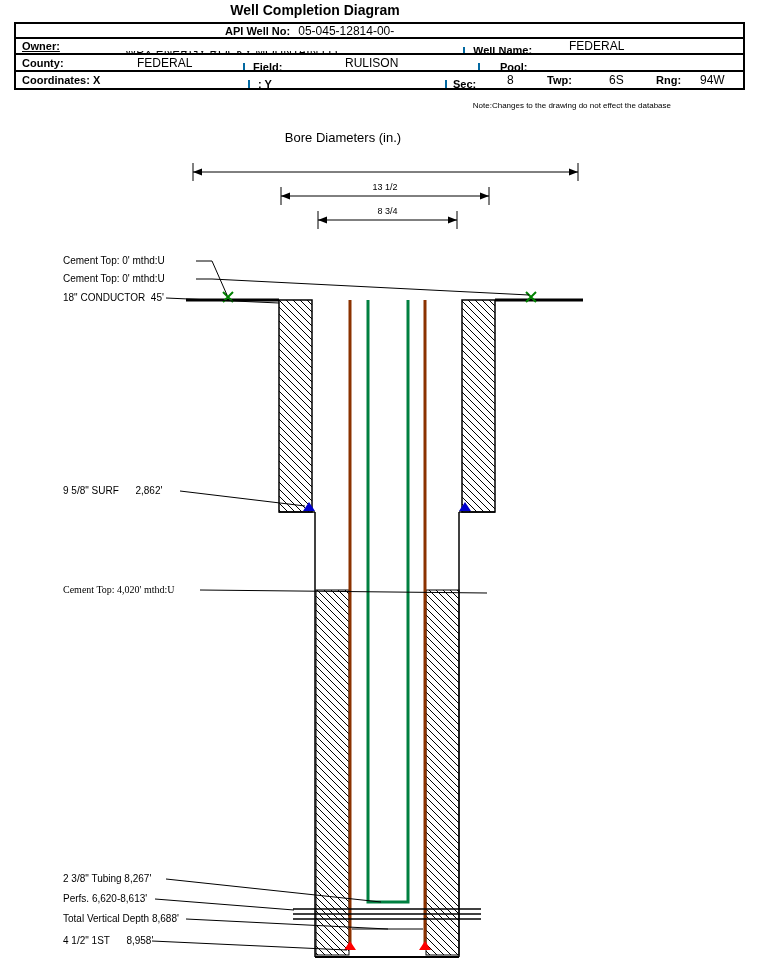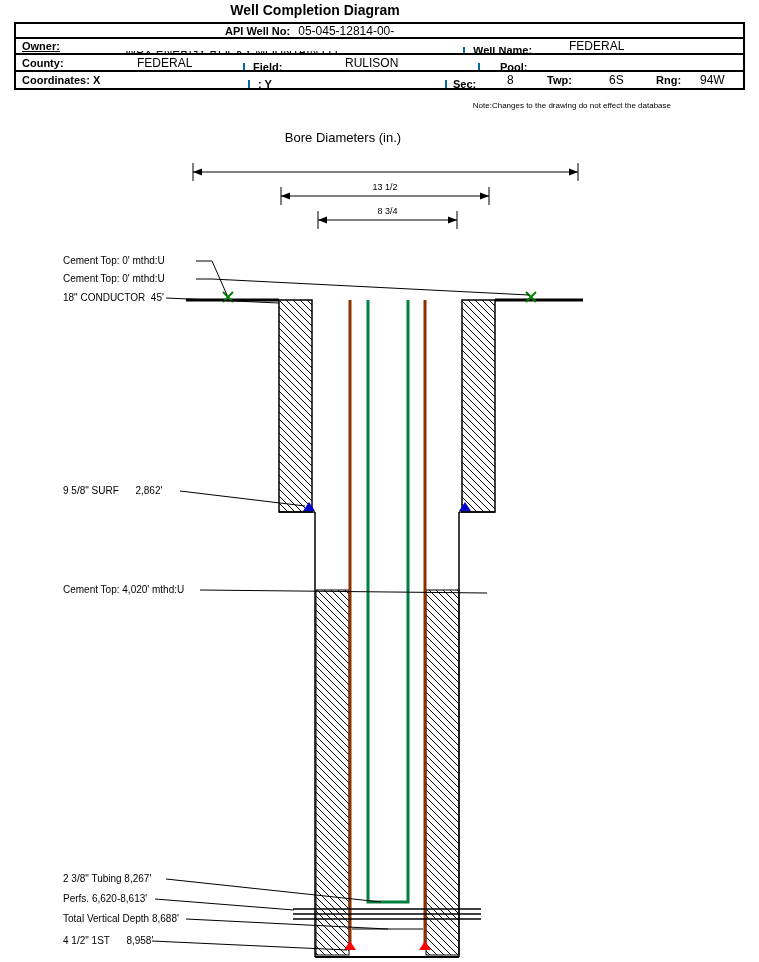--- a/index.html
+++ b/index.html
@@ -102,21 +102,21 @@
 
   <div class="bore-title">Bore Diameters (in.)</div>
 
   <div class="dim-label" style="left:281px;top:182px;width:208px;">13 1/2</div>
   <div class="dim-label" style="left:318px;top:206px;width:139px;">8 3/4</div>
 
   <div class="ann" style="left:63px;top:255px;">Cement Top: 0' mthd:U</div>
   <div class="ann" style="left:63px;top:273px;">Cement Top: 0' mthd:U</div>
   <div class="ann" style="left:63px;top:292px;">18" CONDUCTOR  45'</div>
   <div class="ann" style="left:63px;top:485px;">9 5/8" SURF      2,862'</div>
-  <div class="ann" style="left:63px;top:584px;">Cement Top: 4,020' mthd:U</div>
+  <div class="ann" style="left:63px;top:584px;font-family:Liberation Serif, serif;">Cement Top: 4,020' mthd:U</div>
   <div class="ann" style="left:63px;top:873px;">2 3/8" Tubing 8,267'</div>
   <div class="ann" style="left:63px;top:893px;">Perfs. 6,620-8,613'</div>
   <div class="ann" style="left:63px;top:913px;">Total Vertical Depth 8,688'</div>
   <div class="ann" style="left:63px;top:935px;">4 1/2" 1ST      8,958'</div>
 
   <svg class="drawing" width="759" height="962" viewBox="0 0 759 962">
     <defs>
       <pattern id="hatch" patternUnits="userSpaceOnUse" width="7" height="7">
         <path d="M-1,-1 L8,8" stroke="#000" stroke-width="1" fill="none"></path>
       </pattern>

